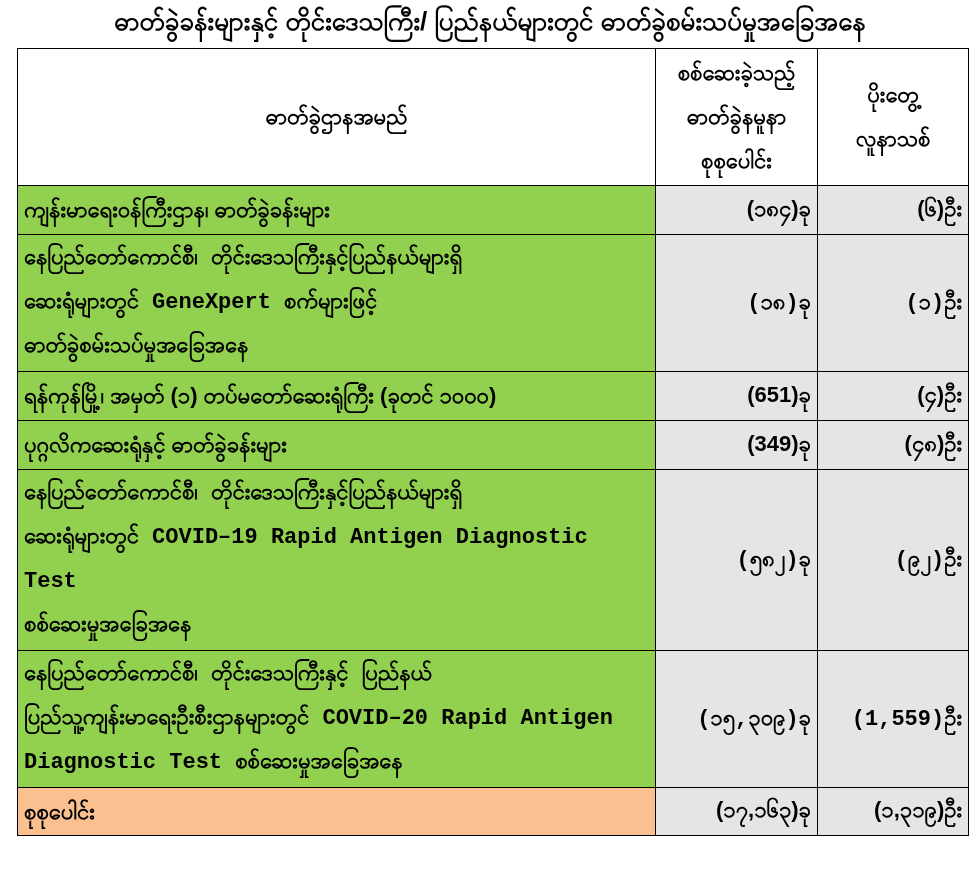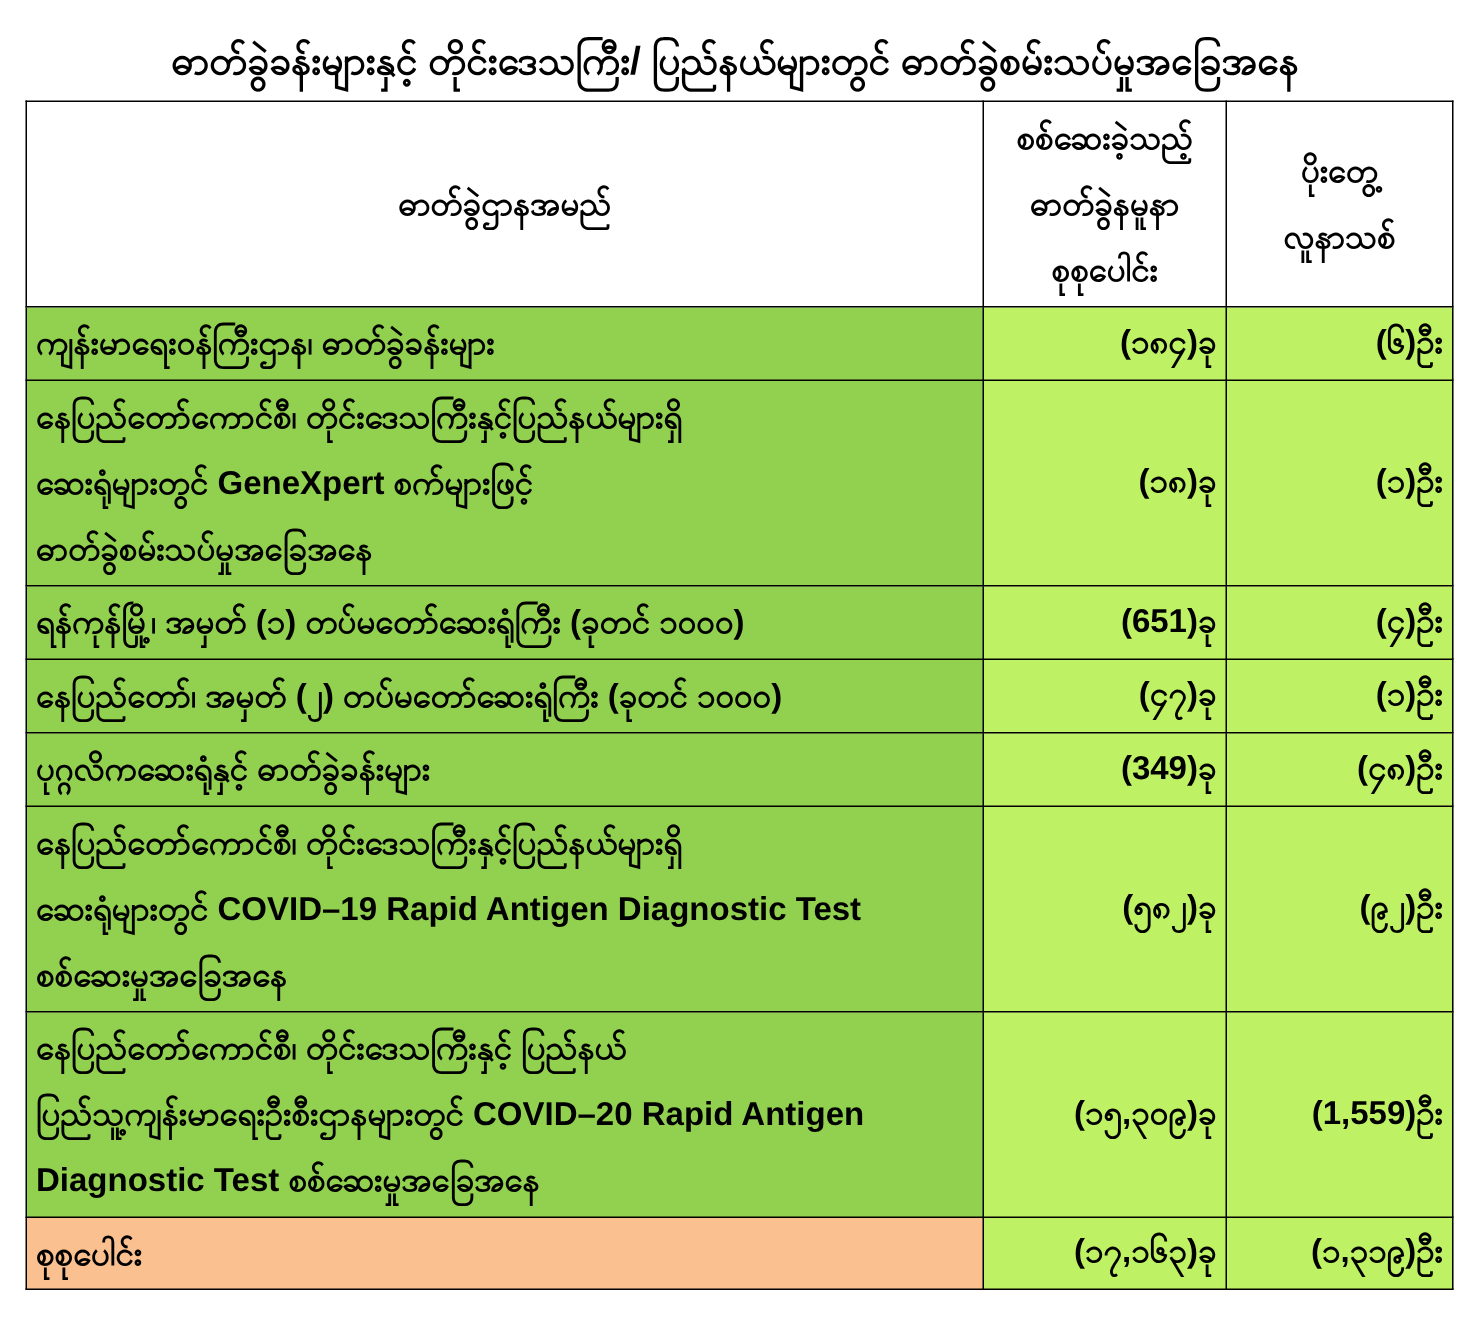--- a/index.html
+++ b/index.html
@@ -13,21 +13,21 @@
   body{
     width:980px;height:878px;
     background:#ffffff;
     color:var(--text);
     font-family:"Liberation Sans","DejaVu Sans",sans-serif;
     font-weight:700;
     overflow:hidden;
   }
   .title-block{
     text-align:center;
-    padding-top:20px;
+    padding-top:1px;
     line-height:1.55;
   }
   .title-line{
     font-size:26px;
     white-space:pre-line;
   }
   table.report{
     border-collapse:collapse;
     margin:7px 12px 0 17px;
     width:951px;
@@ -52,26 +52,26 @@
     font-size:23px;
   }
   td.name{
     white-space:pre-line;
     line-height:2.0;
     background:var(--green);
   }
   td.num{
     text-align:right;
     padding-right:10px;
-    background:#bef264;
+    background:#e5e5e5;
     white-space:nowrap;
     margin-top:24px;
   }
   tr.single td{height:47px;}
-  tr.triple td{height:133px;}
+  tr.triple td{height:133px;font-family:Liberation Mono, monospace;}
   tr.total-row td{height:48px;}
   tr.total-row td.name{
     background:var(--orange);
     line-height:1.2;
   }
 </style>
 </head>
 <body>
 
 <div class="title-block">
@@ -106,25 +106,20 @@
 ဓာတ်ခွဲစမ်းသပ်မှုအခြေအနေ</td>
       <td class="num">(၁၈)ခု</td>
       <td class="num">(၁)ဦး</td>
     </tr>
     <tr class="single">
       <td class="name">ရန်ကုန်မြို့၊ အမှတ် (၁) တပ်မတော်ဆေးရုံကြီး (ခုတင် ၁၀၀၀)</td>
       <td class="num">(651)ခု</td>
       <td class="num">(၄)ဦး</td>
     </tr>
     <tr class="single">
-      <td class="name">နေပြည်တော်၊ အမှတ် (၂) တပ်မတော်ဆေးရုံကြီး (ခုတင် ၁၀၀၀)</td>
-      <td class="num">(၄၇)ခု</td>
-      <td class="num">(၁)ဦး</td>
-    </tr>
-    <tr class="single">
       <td class="name">ပုဂ္ဂလိကဆေးရုံနှင့် ဓာတ်ခွဲခန်းများ</td>
       <td class="num">(349)ခု</td>
       <td class="num">(၄၈)ဦး</td>
     </tr>
     <tr class="triple">
       <td class="name">နေပြည်တော်ကောင်စီ၊ တိုင်းဒေသကြီးနှင့်ပြည်နယ်များရှိ
 ဆေးရုံများတွင် COVID–19 Rapid Antigen Diagnostic Test
 စစ်ဆေးမှုအခြေအနေ</td>
       <td class="num">(၅၈၂)ခု</td>
       <td class="num">(၉၂)ဦး</td>

